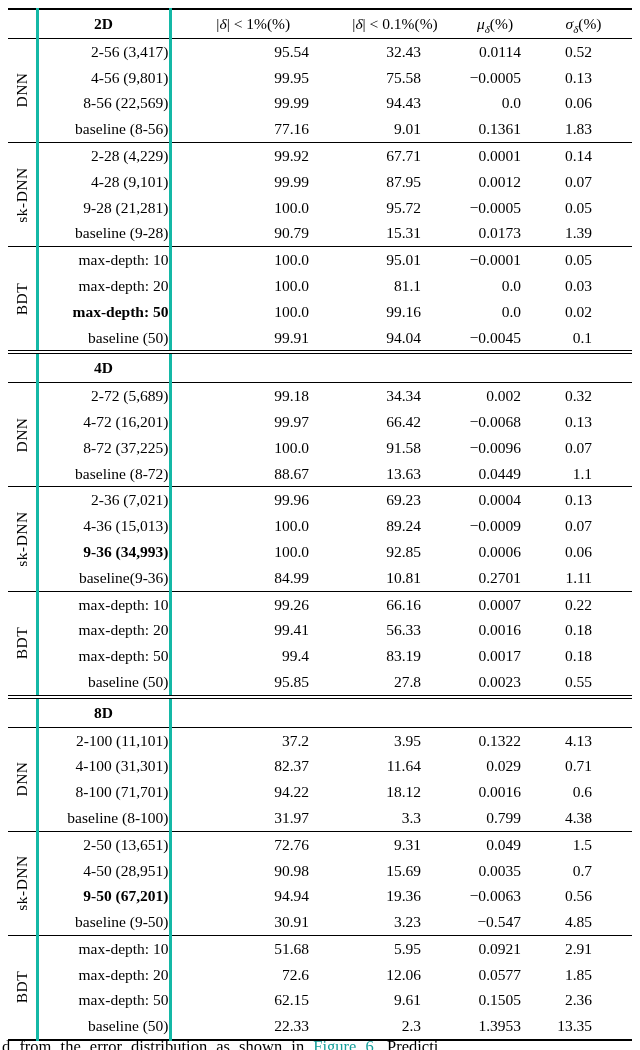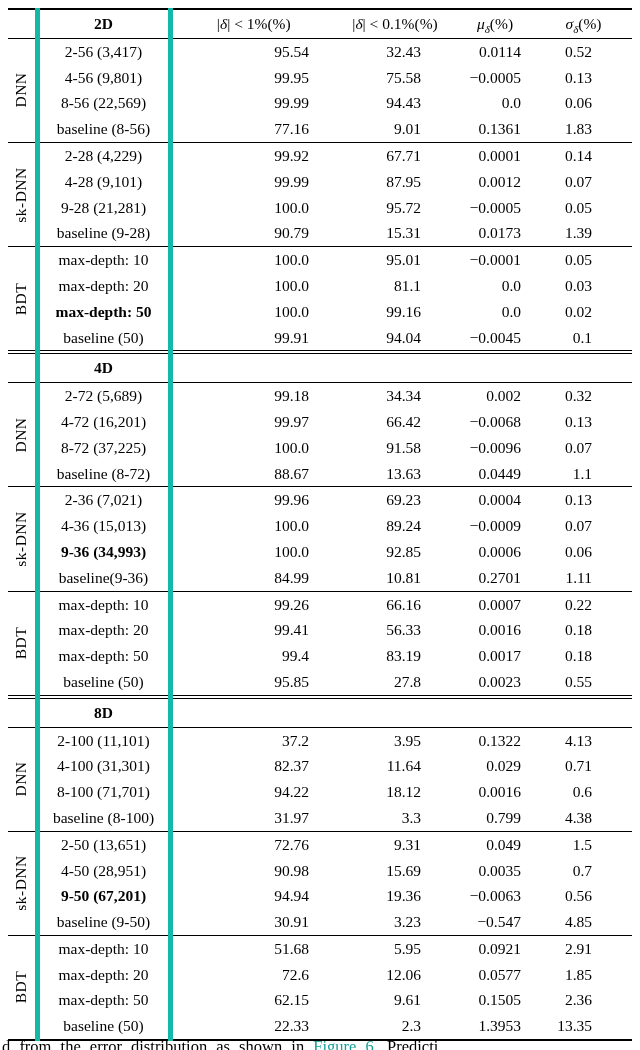--- a/index.html
+++ b/index.html
@@ -9,28 +9,28 @@
     background:#ffffff;color:#000000;
     font-family:"Liberation Serif","DejaVu Serif",serif;
   }
   table{
     border-collapse:collapse;table-layout:fixed;
     width:624px;margin:8px 0 0 8px;
     font-size:15.5px;
     border-bottom:2px solid #000;
   }
   td{padding:4px 0;line-height:17.8px;vertical-align:middle;overflow:visible;}
-  .vr1,.vr2{border-right:5px solid #14b8a6;}
+  .vr1,.vr2{border-right:3px solid #14b8a6;}
   tbody.sec-head td{padding:5px 0;}
   tbody.first-head{border-top:2px solid #000;}
   tbody.sec-sep{border-top:4px double #000;}
   tbody.group{border-top:1px solid #000;}
   .sec-label{text-align:center;font-weight:bold;}
   .colhead{text-align:center;white-space:nowrap;}
-  .model{text-align:center;white-space:nowrap;}
+  .model{text-align:right;white-space:nowrap;}
   .bold{font-weight:bold;}
   .num{text-align:right;white-space:nowrap;}
   .num.c1{padding-right:26px;}
   .num.c2{padding-right:34px;}
   .num.c3{padding-right:14px;text-align:right;}
   .num.c4{padding-right:40px;}
   sub{font-size:11px;line-height:0;}
   i{font-style:italic;}
   .rotcell{position:relative;}
   .rot{

